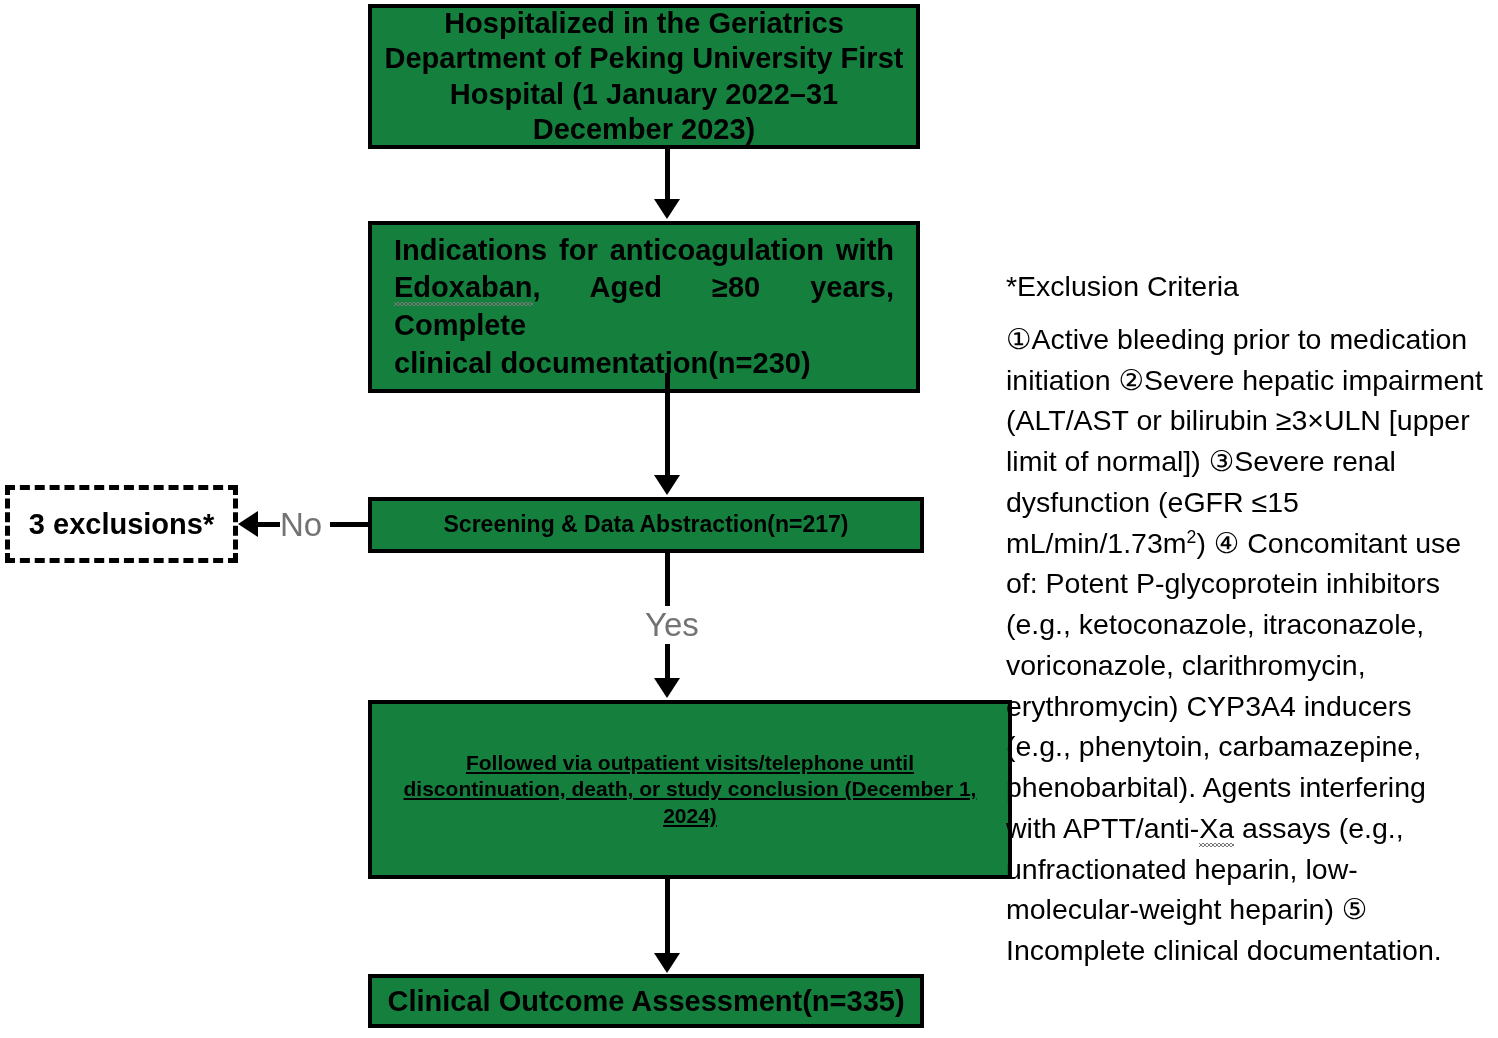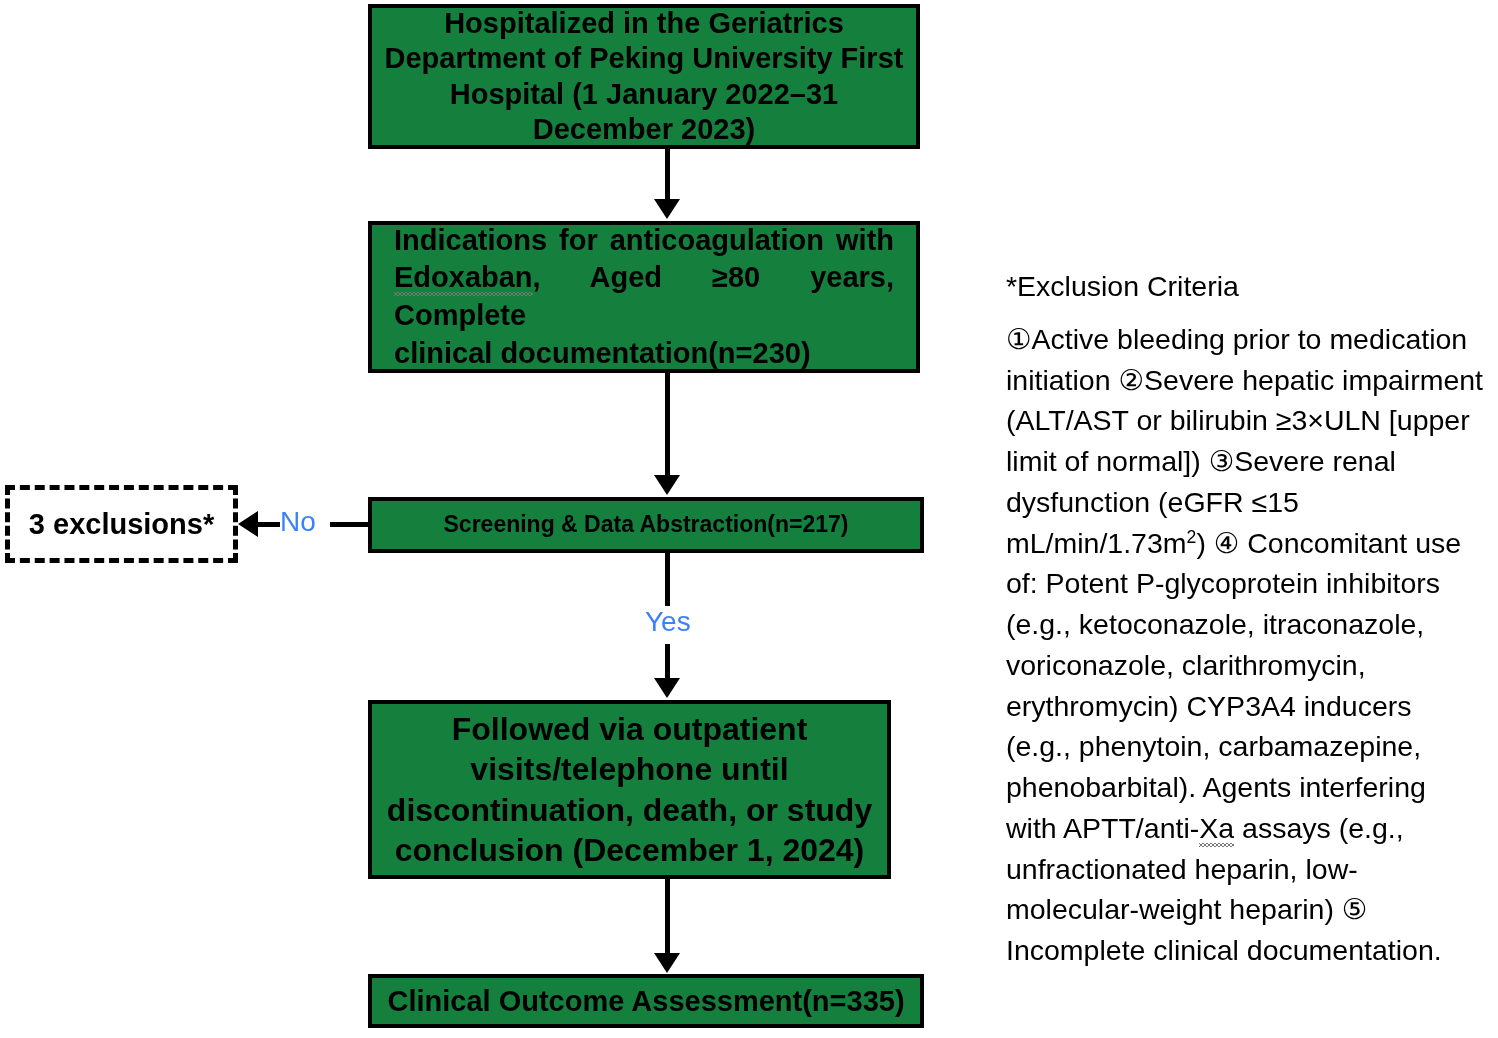--- a/index.html
+++ b/index.html
@@ -33,23 +33,23 @@
     color: #000;
   }
   .flow-box .txt {
     display: block;
     width: 100%;
     padding: 0 10px;
     box-sizing: border-box;
   }
 
   .box1 { left: 368px; top: 4px;   width: 552px; height: 145px; font-size: 29px; line-height: 1.22; }
-  .box2 { left: 368px; top: 221px; width: 552px; height: 152px; font-size: 29px; line-height: 1.30; }
+  .box2 { left: 368px; top: 221px; width: 552px; height: 172px; font-size: 29px; line-height: 1.30; }
   .box3 { left: 368px; top: 497px; width: 556px; height: 56px;  font-size: 23px; line-height: 1.2; }
-  .box4 { left: 368px; top: 700px; width: 523px; height: 179px; font-size: 32px; line-height: 1.26; }
+  .box4 { left: 368px; top: 700px; width: 644px; height: 179px; font-size: 21px; line-height: 1.26; text-decoration: underline; }
   .box5 { left: 368px; top: 974px; width: 556px; height: 54px;  font-size: 29px; line-height: 1.2; }
 
   
   .box2 .txt {
     text-align: justify;
     text-align-last: left;
     padding: 0 22px;
   }
   .box2 .line {
     display: block;
@@ -120,23 +120,23 @@
     position: absolute;
     width: 0;
     height: 0;
     border-top: 13px solid transparent;
     border-bottom: 13px solid transparent;
     border-right: 20px solid #000;
   }
 
   .edge-label {
     position: absolute;
-    font-size: 28px;
+    font-size: 33px;
     font-weight: normal;
-    color: #3b82f6;
+    color: #737373;
     background: #fff;
     padding: 0 4px;
     white-space: nowrap;
   }
 
   
   .criteria {
     position: absolute;
     left: 1006px;
     top: 266px;

